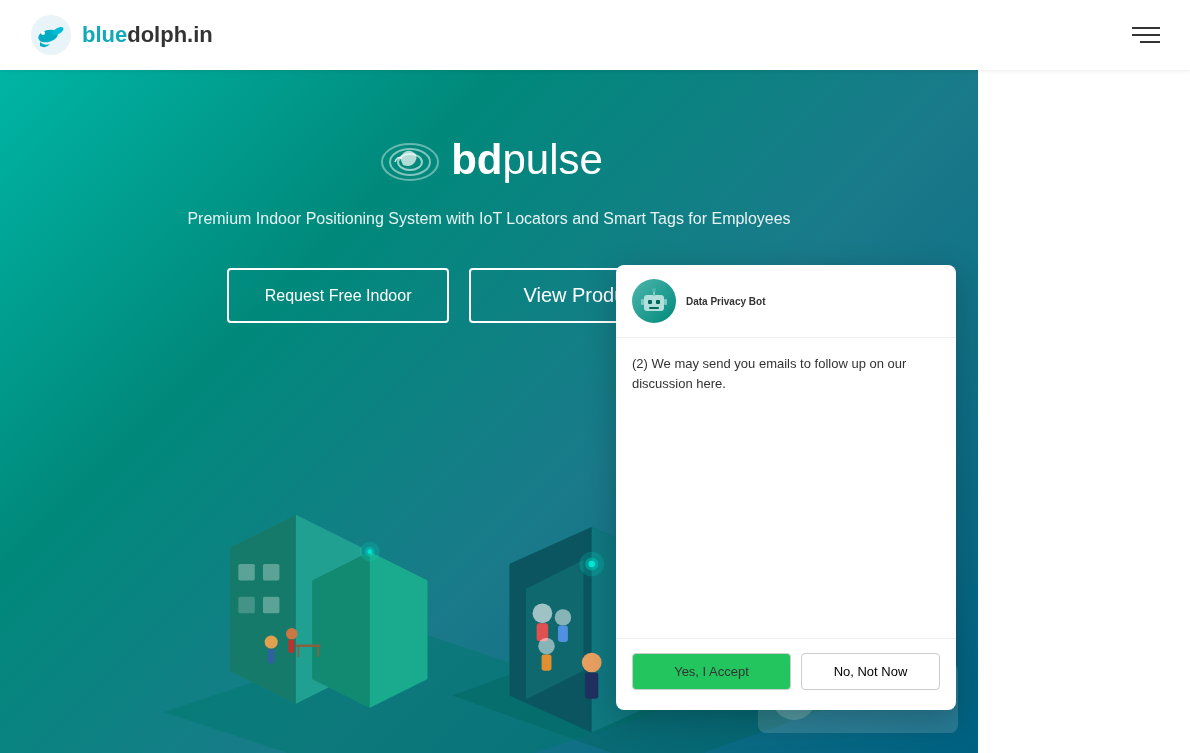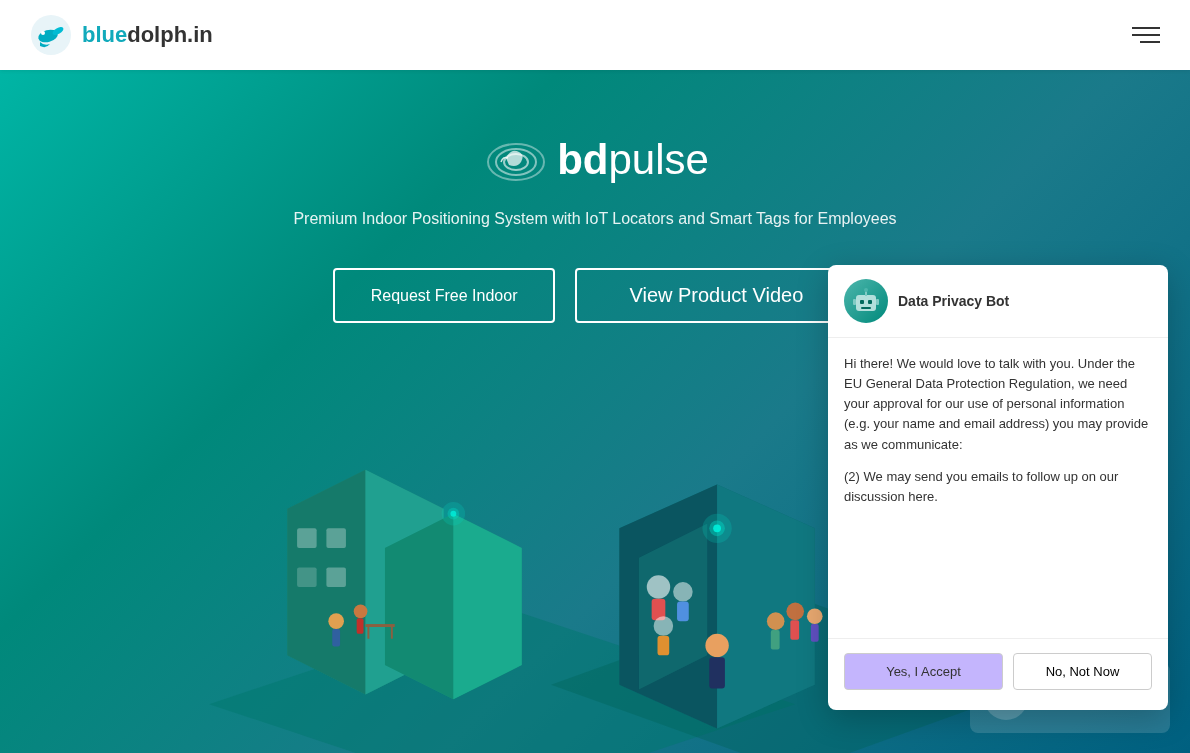--- a/index.html
+++ b/index.html
@@ -45,21 +45,21 @@
       display: block;
       width: 28px;
       height: 2px;
       background: #333;
     }
     .hamburger span:first-child { width: 28px; }
     .hamburger span:last-child { width: 20px; align-self: flex-end; }
 
     
     .hero {
-      width: 1190px;
+      width: 978px;
       height: 683px;
       background: linear-gradient(135deg, #00b5a5 0%, #00897b 30%, #1a7a8a 60%, #006080 100%);
       position: relative;
       display: flex;
       flex-direction: column;
       align-items: center;
       padding-top: 60px;
       overflow: hidden;
     }
 
@@ -164,21 +164,21 @@
       display: flex;
       align-items: center;
       justify-content: center;
       flex-shrink: 0;
     }
     .bot-avatar svg {
       width: 28px;
       height: 28px;
     }
     .bot-name {
-      font-size: 14px;
+      font-size: 10px;
       font-weight: 600;
       color: #333;
     }
     .chat-body {
       height: 300px;
       overflow-y: scroll;
       padding: 16px;
       font-size: 13px;
       color: #333;
       line-height: 1.55;
@@ -190,21 +190,21 @@
       border-top: 1px solid #eee;
     }
     .chat-buttons {
       display: flex;
       gap: 10px;
       margin-bottom: 10px;
     }
     .btn-accept {
       flex: 1;
       border: 1px solid #ccc;
-      background: #c4b5fd;
+      background: #22c55e;
       color: #333;
       padding: 10px;
       border-radius: 4px;
       font-size: 13px;
       cursor: pointer;
     }
     .btn-decline {
       flex: 1;
       border: 1px solid #ccc;
       background: #fff;
@@ -395,21 +395,20 @@
           <rect x="13" y="3" width="2" height="6" fill="#80cbc4"></rect>
           <circle cx="14" cy="3" r="2" fill="#4db6ac"></circle>
 
           <rect x="1" y="12" width="3" height="6" rx="1" fill="#80cbc4"></rect>
           <rect x="24" y="12" width="3" height="6" rx="1" fill="#80cbc4"></rect>
         </svg>
       </div>
       <span class="bot-name">Data Privacy Bot</span>
     </div>
     <div class="chat-body">
-      <p>Hi there! We would love to talk with you. Under the EU General Data Protection Regulation, we need your approval for our use of personal information (e.g. your name and email address) you may provide as we communicate:</p>
       <p>(2) We may send you emails to follow up on our discussion here.</p>
     </div>
     <div class="chat-footer">
       <div class="chat-buttons">
         <button class="btn-accept">Yes, I Accept</button>
         <button class="btn-decline">No, Not Now</button>
       </div>
     </div>
   </div>
 

